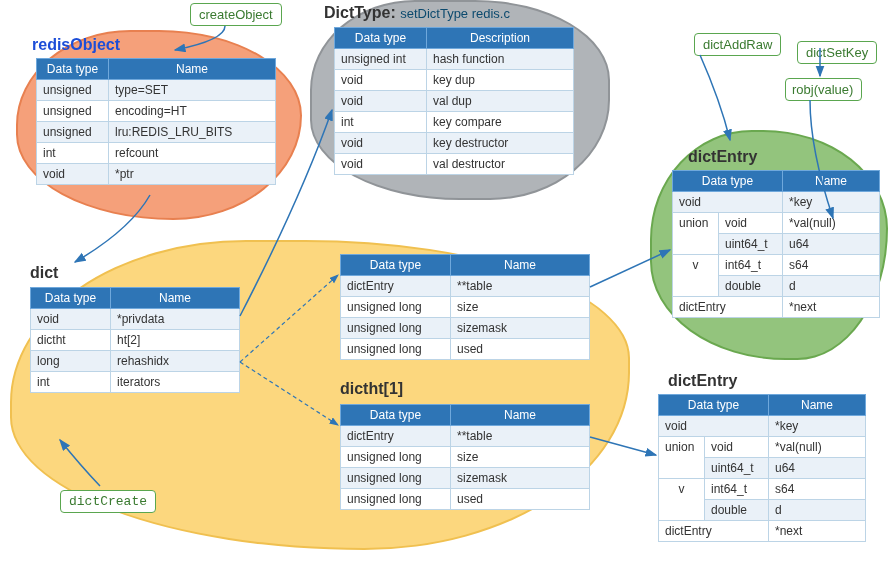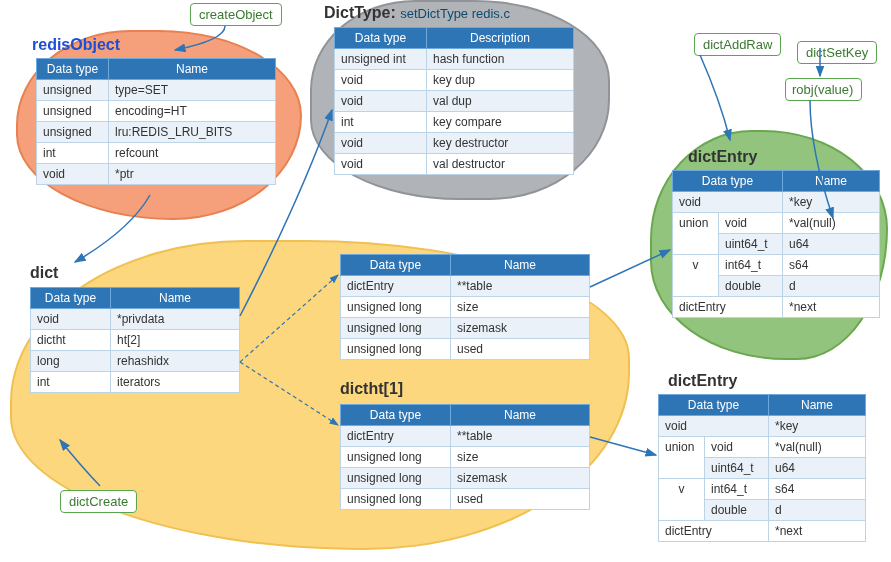--- a/index.html
+++ b/index.html
@@ -89,21 +89,21 @@
 </style>
 </head>
 <body>
 
 <div class="blob blob-orange" style="left:16px; top:30px; width:286px; height:190px;"></div>
 <div class="blob blob-grey" style="left:310px; top:0px; width:300px; height:200px; border-radius:35% 45% 40% 50% / 45% 40% 50% 40%;"></div>
 <div class="blob blob-yellow" style="left:10px; top:240px; width:620px; height:310px; border-radius:40% 55% 45% 60% / 55% 40% 60% 45%;"></div>
 <div class="blob blob-green" style="left:650px; top:130px; width:238px; height:230px; border-radius:45% 55% 40% 60% / 50% 45% 60% 45%;"></div>
 
 <div class="label" style="left:190px; top:3px;">createObject</div>
-<div class="label" style="left:60px; top:490px;">dictCreate</div>
+<div class="label" style="left:60px; top:490px;font-family:Liberation Mono, monospace;">dictCreate</div>
 <div class="label" style="left:656px; top:33px;margin-left:38px;">dictAddRaw</div>
 <div class="label" style="left:785px; top:41px;margin-left:12px;">dictSetKey</div>
 <div class="label" style="left:785px; top:78px;padding-left:6px;">robj(value)</div>
 
 <div class="title" style="left:32px; top:36px; color:#1d4ed8;">redisObject</div>
 <div class="title" style="left:324px; top:4px;">
   <span>DictType:</span> <span class="sub">setDictType  redis.c</span>
 </div>
 <div class="title" style="left:30px; top:264px;">dict</div>
 <div class="title" style="left:348px; top:232px;margin-top:20px;">dictht[0]</div>

